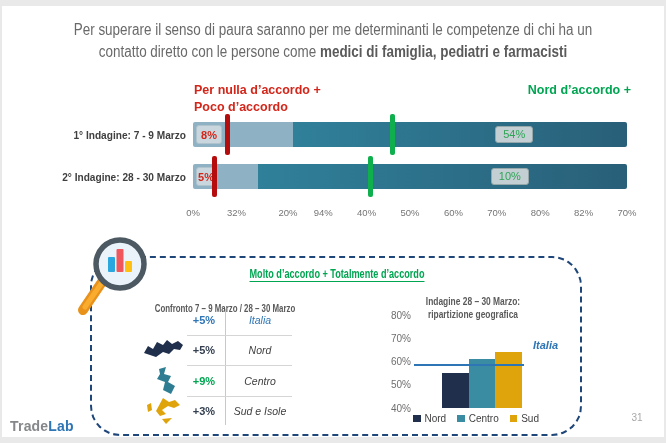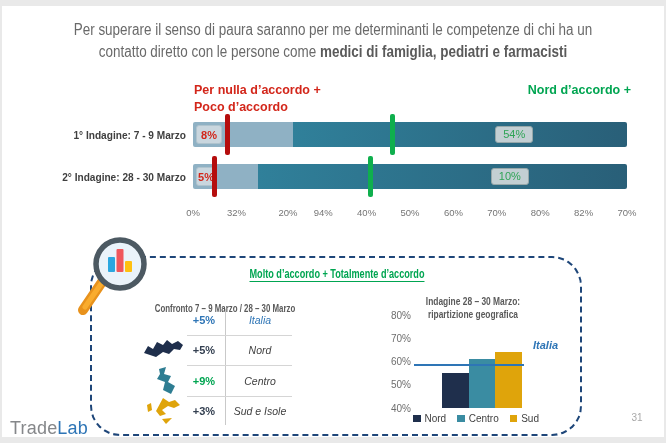--- a/index.html
+++ b/index.html
@@ -69,21 +69,21 @@
   #geo-chart { position:absolute; left:381px; top:300px; width:200px; height:130px; }
   .geo-ylab { position:absolute; left:0; width:28px; text-align:right; font-size:10px; color:#6E6E6E; }
   .geo-bar { position:absolute; }
   .geo-line { position:absolute; height:2px; background:var(--blue); }
   .geo-italia { position:absolute; color:var(--blue); font-size:11px; font-style:italic; font-weight:bold; }
   .geo-legend { position:absolute; left:30px; top:107px; display:flex; gap:11px; align-items:center; }
   .leg-item { display:flex; align-items:center; gap:4px; font-size:10px; color:var(--label_dark); }
   .leg-sq { width:7.5px; height:7.5px; display:inline-block; }
 
   
-  .logo { position:absolute; left:8px; top:412px; font-size:18px; font-weight:normal; letter-spacing:.2px; }
+  .logo { position:absolute; left:8px; top:412px; font-size:14px; font-weight:bold; letter-spacing:.2px; }
   .logo .lg1 { color:var(--logo_gray); }
   .logo .lg2 { color:var(--blue); }
   .pagenum { position:absolute; left:620px; top:406px; width:30px; text-align:center;
              font-size:10px; color:#A8A8A8; }
 </style>
 </head>
 <body>
 
 <div class="page">
   <div class="slide">

